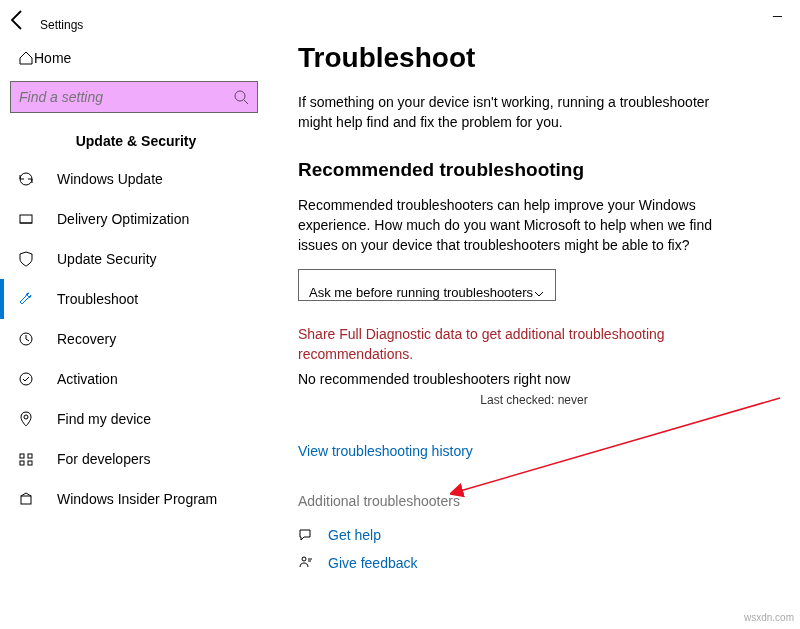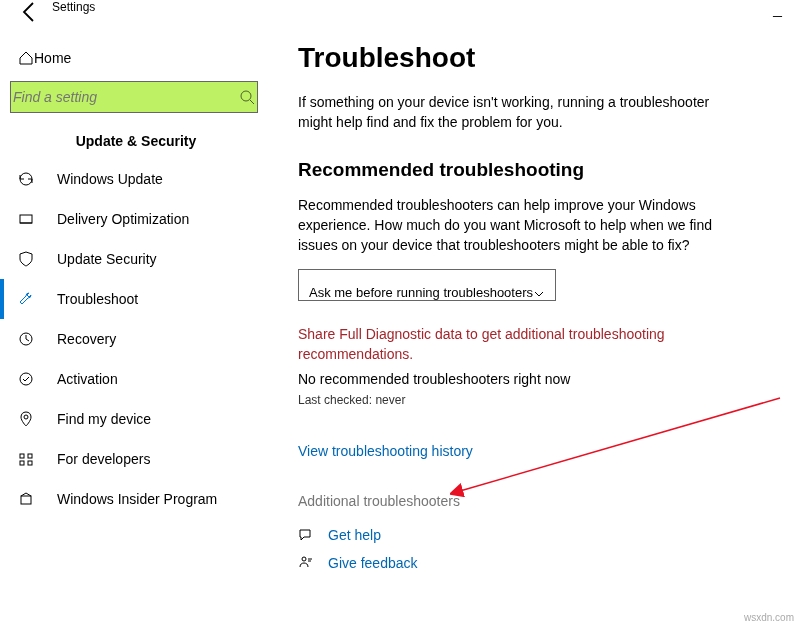--- a/index.html
+++ b/index.html
@@ -1,42 +1,42 @@
 <!DOCTYPE html>
 <html><head>
 <meta charset="utf-8">
 <style>
   * { box-sizing: border-box; margin: 0; padding: 0; }
   body { font-family: "Segoe UI", Arial, sans-serif; font-size: 13px; color: #000; background: #fff; width: 800px; height: 629px; overflow: hidden; position: relative; }
-  .titlebar { display: flex; align-items: flex-start; height: 32px; padding-left: 18px; }
+  .titlebar { display: flex; align-items: flex-end; height: 32px; padding-left: 6px; }
   .titlebar .back { width: 24px; height: 24px; display: flex; align-items: center; justify-content: center; cursor: pointer; }
   .titlebar .title { font-size: 12px; margin-left: 10px; }
   .minbtn { margin-left: auto; width: 46px; height: 32px; display: flex; align-items: center; justify-content: center; cursor: pointer; }
   .container { display: flex; height: calc(100% - 32px); }
   .sidebar { width: 268px; padding: 9px 10px 0 10px; }
   .home { display: flex; align-items: center; padding: 9px 8px; font-size: 14px; cursor: pointer; }
   .home svg { width: 16px; height: 16px; }
   .search-wrap { margin-top: 6px; }
-  .search { width: 100%; height: 32px; border: 1px solid #666; background: #bef264; display: flex; align-items: center; padding: 0 2px; }
+  .search { width: 100%; height: 32px; border: 1px solid #666; background: #f0abfc; display: flex; align-items: center; padding: 0 8px; }
   .search input { border: none; outline: none; flex: 1; font-size: 14px; font-style: italic; color: #666; background: transparent; }
   .search .sicon { width: 16px; height: 16px; opacity: .6; }
   .section-title { font-size: 14px; font-weight: 600; margin: 20px 0 10px 4px; text-align: center; }
   .navlist { list-style: none; }
   .navitem { display: flex; align-items: flex-end; gap: 23px; padding: 12px 8px; font-size: 14px; cursor: pointer; position: relative; }
   .navitem.selected::before { content: ""; position: absolute; left: -10px; top: 0; bottom: 0; width: 4px; background: #0078d4; }
   .navitem svg { width: 16px; height: 16px; flex-shrink: 0; }
   .main { flex: 1; padding: 10px 30px 0 30px; overflow: hidden; }
   h1 { font-size: 28px; font-weight: 600; margin-bottom: 18px; }
   .para { font-size: 14px; line-height: 1.45; max-width: 430px; margin-bottom: 26px; }
   h2 { font-size: 19px; font-weight: 600; margin-bottom: 14px; }
   .dropdown { border: 1px solid #666; width: 258px; height: 32px; display: flex; align-items: flex-end; padding: 0 10px; font-size: 13px; cursor: pointer; margin-bottom: 24px; }
   .dropdown .chev { margin-left: auto; }
   .red { color: #a4262c; font-size: 14px; line-height: 1.4; max-width: 430px; }
   .norec { font-size: 14px; margin-top: 6px; }
-  .last { font-size: 12px; color: #333; margin-top: 6px; margin-bottom: 36px; }
+  .last { font-size: 12px; color: #333; margin-top: 6px; margin-bottom: 36px; text-align: center; }
   .link { color: #0066b4; font-size: 14px; cursor: pointer; display: inline-block; margin-bottom: 34px; }
   .gray { color: #767676; font-size: 14px; margin-bottom: 18px; }
   .helprow { display: flex; align-items: center; gap: 14px; font-size: 14px; color: #0066b4; cursor: pointer; margin-bottom: 12px; }
   .helprow svg { width: 16px; height: 16px; color: #000; }
   .attrib { position: absolute; bottom: 6px; right: 6px; font-size: 10px; color: #aaa; }
   .arrow-svg { position: absolute; pointer-events: none; top: 393px; left: 450px; }
 </style>
 </head>
 <body>
 

